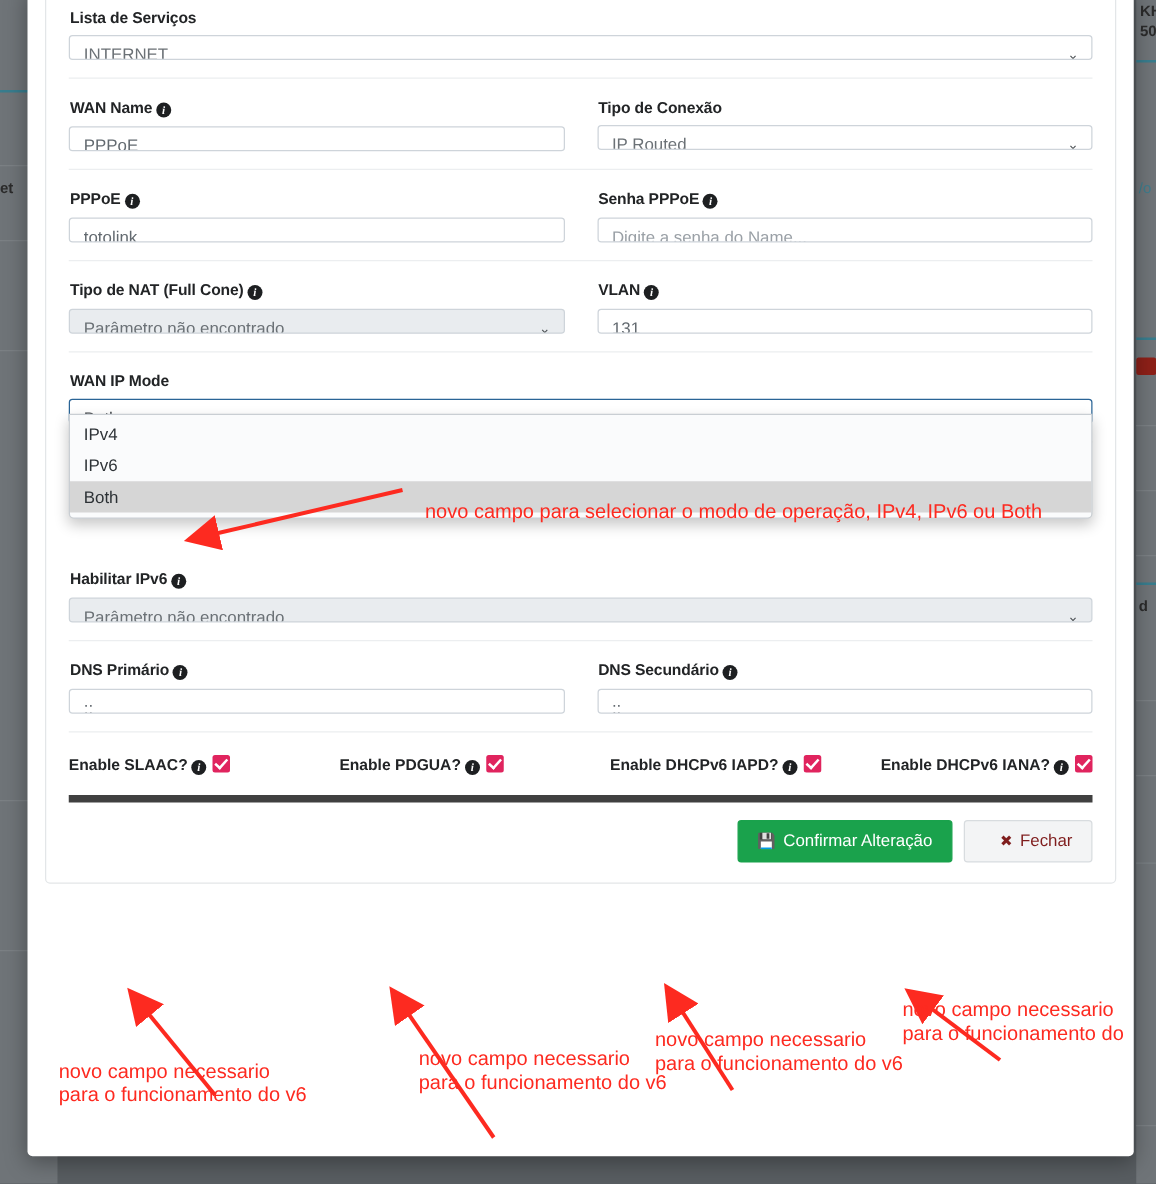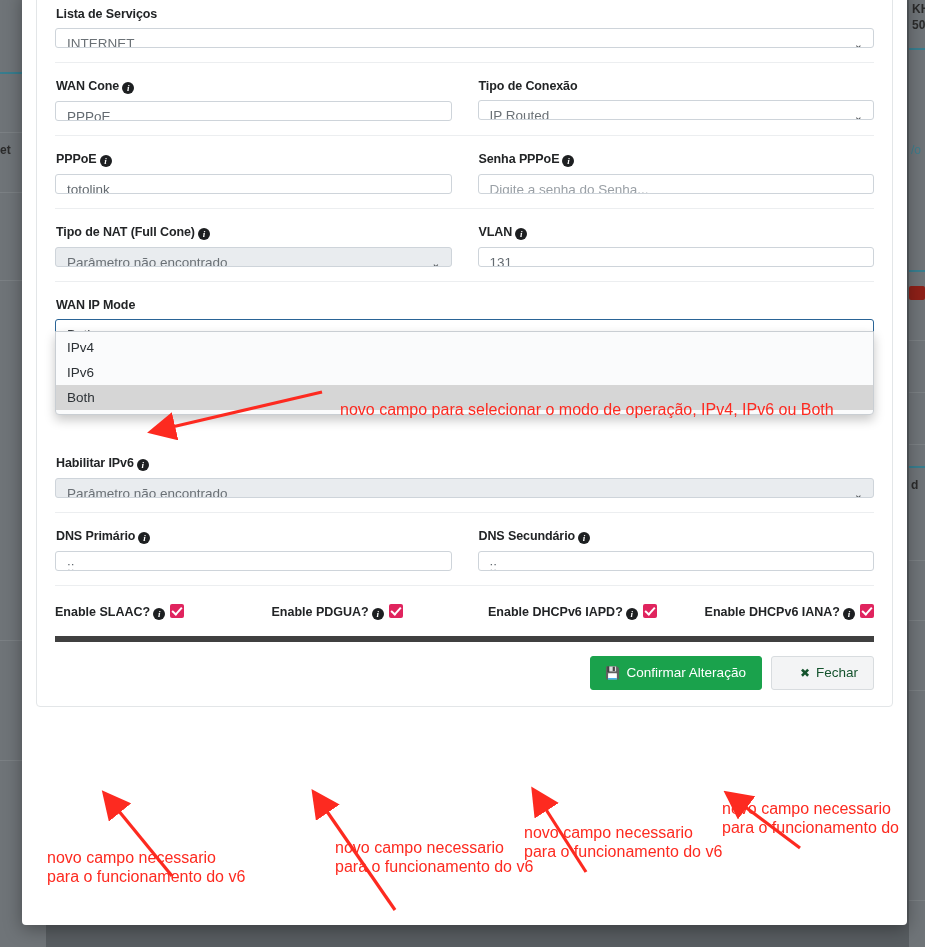--- a/index.html
+++ b/index.html
@@ -214,21 +214,21 @@
     display: inline-block;
   }
   .btn-green {
     background: #16a34a;
     background: #1aa24c;
     color: #fff;
     border-color: #1aa24c;
   }
   .btn-light {
     background: #f3f4f5;
-    color: #14532d;
+    color: #7f1d1d;
     border-color: #d8dcdf;
     padding-left: 28px;
   }
   .btn .gl { margin-right: 6px; font-size: 12px; }
 
   
   .anno {
     position: absolute;
     color: #fd2a20;
     font-size: 16px;
@@ -288,21 +288,21 @@
           <div class="select">
             <span>INTERNET</span>
             <span class="caret">⌄</span>
           </div>
         </div>
       </div>
 
       <div class="row">
         <div class="col">
           <label class="fld">
-            <span>WAN Cone</span><span class="info">i</span>
+            <span>WAN Name</span><span class="info">i</span>
           </label>
           <div class="input value">PPPoE</div>
         </div>
         <div class="col">
           <label class="fld">
             <span>Tipo de Conexão</span>
           </label>
           <div class="select">
             <span>IP Routed</span>
             <span class="caret">⌄</span>
@@ -314,21 +314,21 @@
         <div class="col">
           <label class="fld">
             <span>PPPoE</span><span class="info">i</span>
           </label>
           <div class="input value">totolink</div>
         </div>
         <div class="col">
           <label class="fld">
             <span>Senha PPPoE</span><span class="info">i</span>
           </label>
-          <div class="input" style="color:#9aa0a6;">Digite a senha do Senha...</div>
+          <div class="input" style="color:#9aa0a6;">Digite a senha do Name...</div>
         </div>
       </div>
 
       <div class="row">
         <div class="col">
           <label class="fld">
             <span>Tipo de NAT (Full Cone)</span><span class="info">i</span>
           </label>
           <div class="select disabled">
             <span>Parâmetro não encontrado</span>

